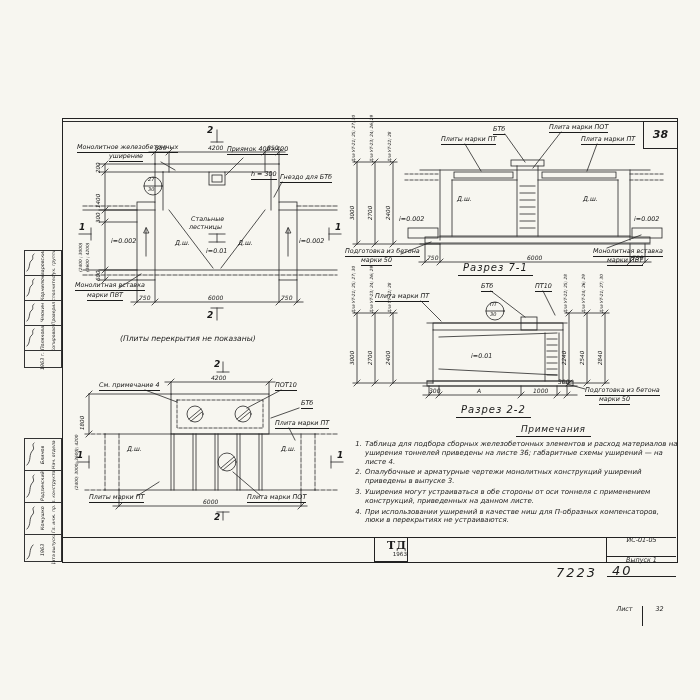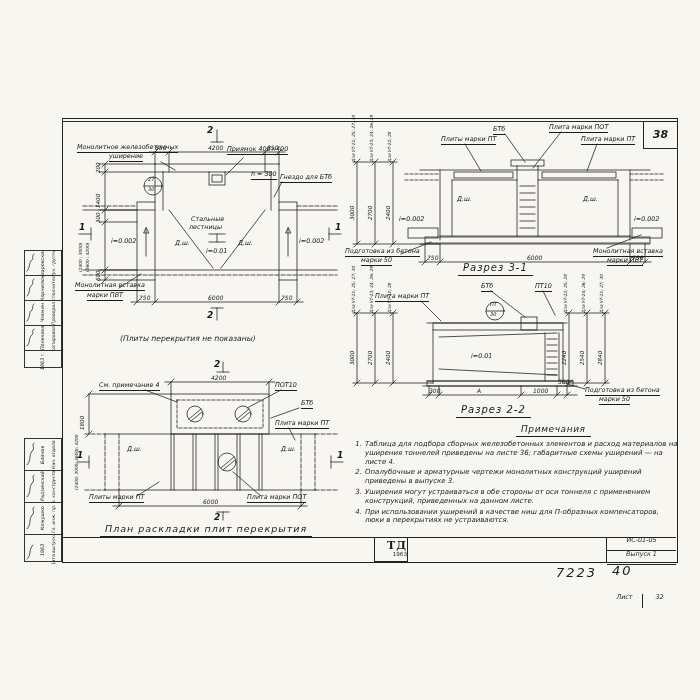--- a/index.html
+++ b/index.html
@@ -29,21 +29,21 @@
   .note .n{flex:0 0 10px;text-align:right;}
   .tb-line{position:absolute;left:62px;top:537px;width:614px;border-top:1.3px solid #222;}
   .tb-logo{position:absolute;left:374px;top:537px;width:34px;height:25px;border:1.3px solid #222;
            box-sizing:border-box;text-align:right;}
   .tb-logo .l1{font:bold 11px/11px "DejaVu Serif",serif;letter-spacing:1px;margin-top:2px;}
   .tb-logo .l2{font:5.6px/6px "DejaVu Sans",sans-serif;}
   .tb-title{position:absolute;left:408px;top:537px;width:198px;height:25px;display:flex;
             align-items:center;justify-content:center;font:italic 9.6px "DejaVu Sans",sans-serif;
             letter-spacing:.5px;white-space:nowrap;}
   .tb-right{position:absolute;left:606px;top:537px;width:70px;height:25px;border-left:1.2px solid #222;box-sizing:border-box;}
-  .tb-right .r{height:14px;border-bottom:.9px solid #222;box-sizing:border-box;
+  .tb-right .r{height:20px;border-bottom:.9px solid #222;box-sizing:border-box;
                font:italic 6.4px/7.6px "DejaVu Sans",sans-serif;text-align:center;}
   .tb-right .r:last-child{border-bottom:none;display:flex;margin-top:29px;}
   .tb-right .r .c1{flex:0 0 36px;border-right:.9px solid #222;box-sizing:border-box;}
   .tb-right .r .c2{flex:1;}
   .footer-num{position:absolute;font:italic 13px/13px "DejaVu Sans",sans-serif;letter-spacing:2px;}
   .mblock{position:absolute;left:24px;width:38px;border:1.1px solid #333;box-sizing:border-box;background:#f7f6f0;}
   .mstrip{position:relative;border-bottom:.8px solid #333;display:flex;flex-direction:row;overflow:hidden;}
   .mstrip:last-child{border-bottom:none;}
   .mt{writing-mode:vertical-rl;transform:rotate(180deg);font:italic 4.5px/1.15 "DejaVu Sans",sans-serif;
       width:11px;display:flex;align-items:center;justify-content:center;white-space:nowrap;color:#222;}
@@ -354,21 +354,21 @@
     <span class="lbl" style="left:54px;top:94px;">i=0.002</span>
     <span class="lbl" style="left:289px;top:94px;">i=0.002</span>
     <span class="lbl u" style="left:0px;top:126px;">Подготовка из бетона</span>
     <span class="lbl u" style="left:16px;top:135px;">марки 50</span>
     <span class="lbl u" style="left:248px;top:126px;">Монолитная вставка</span>
     <span class="lbl u" style="left:262px;top:135px;">марки ПВТ</span>
     <span class="dim" style="left:82px;top:132px;">750</span>
     <span class="dim" style="left:182px;top:132px;">6000</span>
     <span class="dim" style="left:287px;top:132px;">750</span>
   </div>
-  <div class="dtitle" style="left:458px;top:262px;">Разрез 3-1</div>
+  <div class="dtitle" style="left:458px;top:262px;">Разрез 7-1</div>
 
   <div class="draw" style="left:345px;top:283px;width:330px;height:118px;">
     <svg width="330" height="118" viewBox="0 0 330 118">
       <defs>
         <pattern id="hC" patternUnits="userSpaceOnUse" width="4" height="4" patternTransform="rotate(45)">
           <line x1="0" y1="0" x2="0" y2="4" stroke="#555" stroke-width="0.6"></line>
         </pattern>
       </defs>
       <g>
         <line x1="12" y1="30" x2="12" y2="100"></line>
@@ -574,21 +574,20 @@
     <span class="lbl u" style="left:172px;top:134px;">Плита марки ПОТ</span>
     <span class="dim" style="left:136px;top:14px;">4200</span>
     <span class="dim" style="left:128px;top:138px;">6000</span>
     <span class="vtext" style="left:4px;top:40px;height:30px;">1800</span>
     <span class="vtext vsmall" style="left:0px;top:74px;height:56px;">(2400; 3000; 3600); 4200</span>
     <span class="marker" style="left:139px;top:0px;">2</span>
     <span class="marker" style="left:139px;top:153px;">2</span>
     <span class="marker" style="left:2px;top:91px;">1</span>
     <span class="marker" style="left:262px;top:91px;">1</span>
   </div>
-  <div class="dtitle" style="left:100px;top:523px;font-size:9.5px;">План раскладки плит перекрытия</div>
 
   <div class="tb-line"></div>
   <div class="tb-logo">
     <div class="l1">ТД</div>
     <div class="l2">1963</div>
   </div>
   <div class="tb-right">
     <div class="r">ИС-01-05</div>
     <div class="r">Выпуск 1</div>
     <div class="r">

